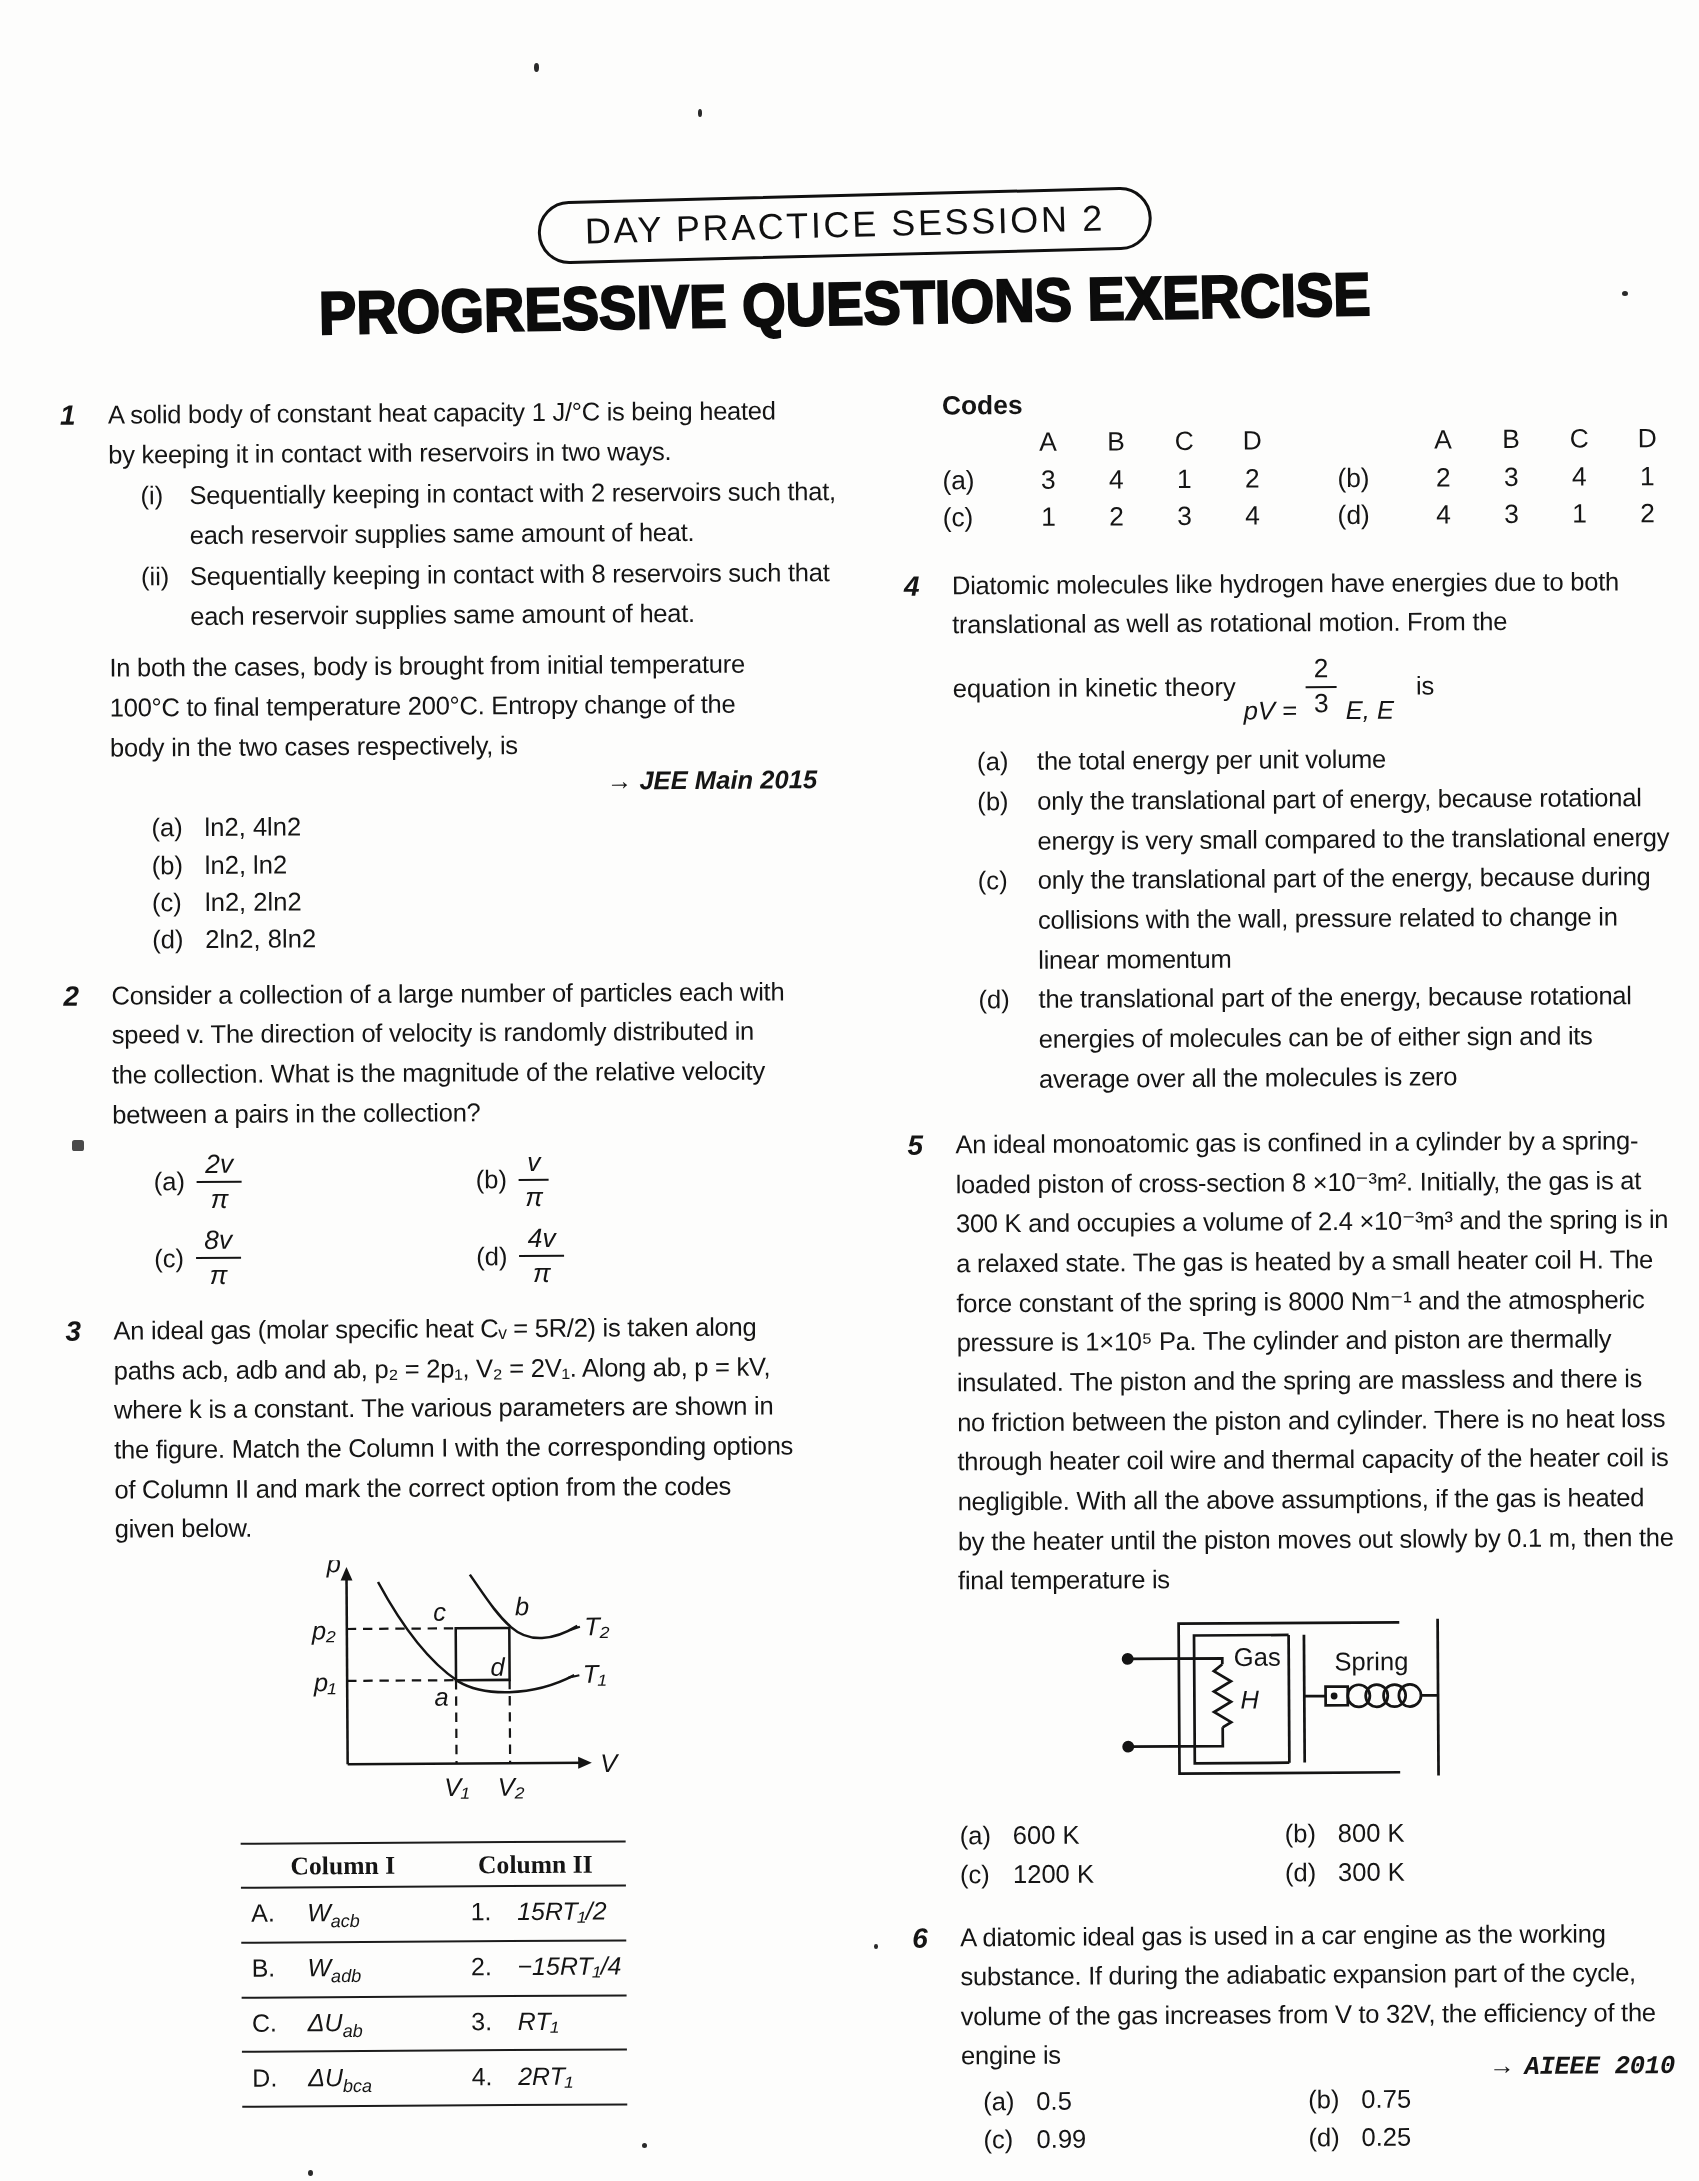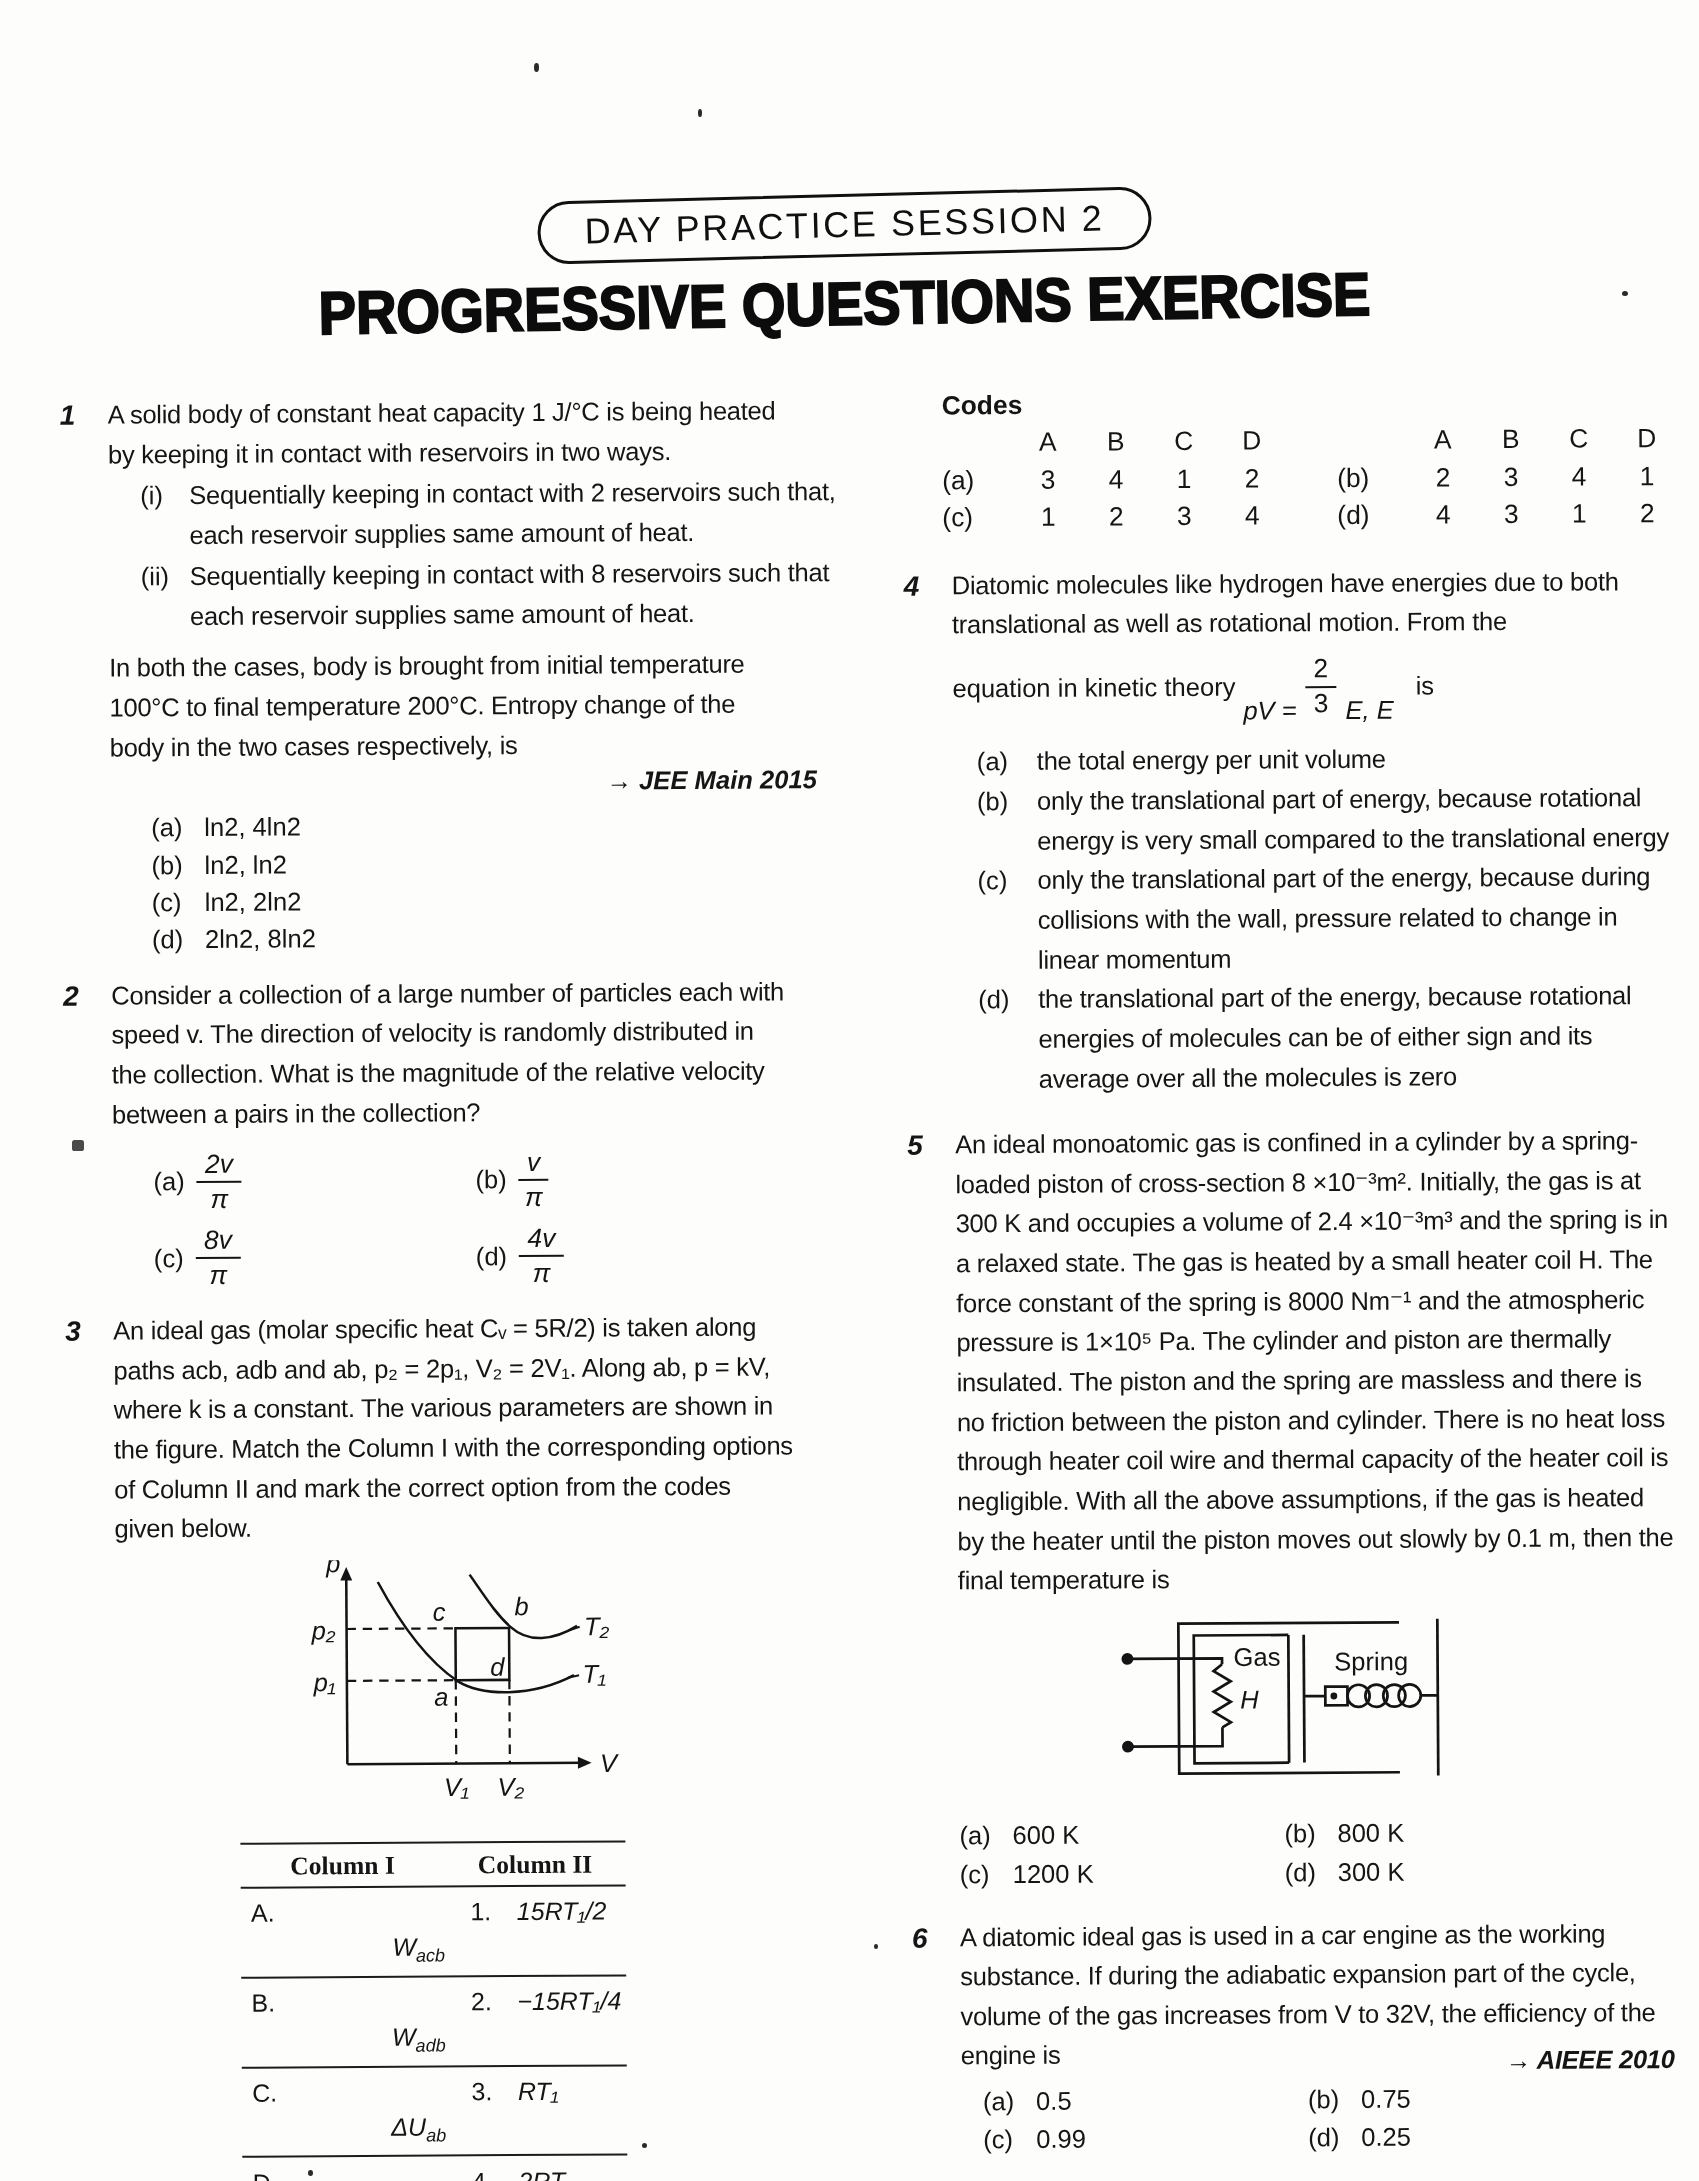--- a/index.html
+++ b/index.html
@@ -62,21 +62,21 @@
   .code-grp.g2{margin-left:51px;}
   .crow{display:grid;grid-template-columns:72px 68px 68px 68px 68px;line-height:1.42;}
   .crow span{text-align:center;}
   .crow .clab{text-align:left;}
   
   .mtable{width:385px;margin:20.4px 0 0 124px;font-size:25px;border-top:2.6px solid #1c1c1c;}
   .thead{display:grid;grid-template-columns:204px 181px;border-bottom:2.6px solid #1c1c1c;padding:6.8px 0 5.1px;}
   .thead span{text-align:center;font-weight:bold;font-family:"Liberation Serif","DejaVu Serif",serif;font-size:25.6px;}
   .trow{display:grid;grid-template-columns:66px 138px 72px 109px;border-bottom:2.6px solid #1c1c1c;padding:10.2px 0 8.5px;}
   .trow .tl{padding-left:10.2px;}
-  .trow .tsym{text-align:right;font-style:italic;margin-top:35px;}
+  .trow .tsym{text-align:left;font-style:italic;}
   .trow .tsym sub{font-size:18px;font-style:italic;}
   .trow .tnum{text-align:center;}
   .trow .tval{text-align:left;font-style:italic;}
   
   .fig{display:block;}
   .fig1{margin:12px 0 1.7px 135px;}
   .fig2{margin:10.2px 0 1.7px 147px;}
   svg text{font-family:"Liberation Sans","DejaVu Sans",sans-serif;fill:#141414;}
   
   .smudge{position:absolute;background:#2a2a2a;border-radius:50%;}
@@ -388,21 +388,21 @@
                   <span class="olab">(d)</span>
                   <span class="otext">300 K</span>
                 </div>
           </div>
         </div>
       </section>
 
       <section class="q" style="margin-top:27px;">
         <span class="qnum">6</span>
         <div class="qbody">
-          <p class="qtext"><span>A diatomic ideal gas is used in a car engine as the working substance. If during the adiabatic expansion part of the cycle, volume of the gas increases from V to 32V, the efficiency of the engine is</span><span class="src" style="float:right;margin-top:8px;">→ AIEEE 2010</span></p>
+          <p class="qtext"><span>A diatomic ideal gas is used in a car engine as the working substance. If during the adiabatic expansion part of the cycle, volume of the gas increases from V to 32V, the efficiency of the engine is</span><span class="src" style="float:right;margin-top:15px;font-family:Liberation Mono, monospace;">→ AIEEE 2010</span></p>
           <div class="opts-2col" style="margin-left:22px;margin-top:8.5px;">
             <div class="opt">
                   <span class="olab">(a)</span>
                   <span class="otext">0.5</span>
                 </div>
             <div class="opt">
                   <span class="olab">(b)</span>
                   <span class="otext">0.75</span>
                 </div>
             <div class="opt">

